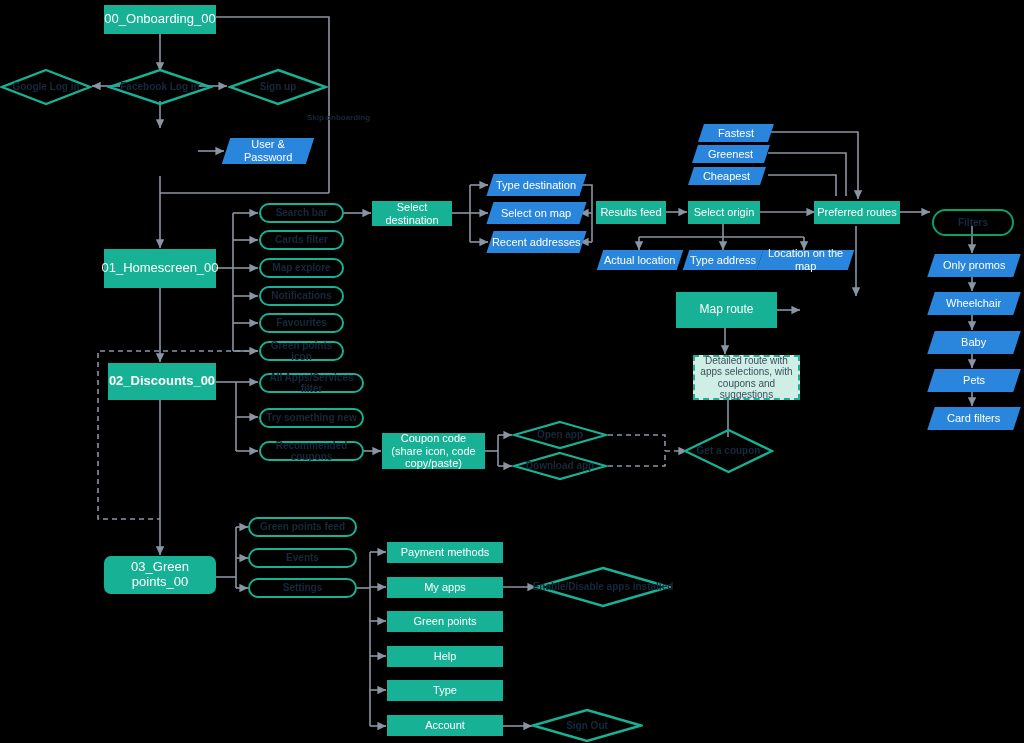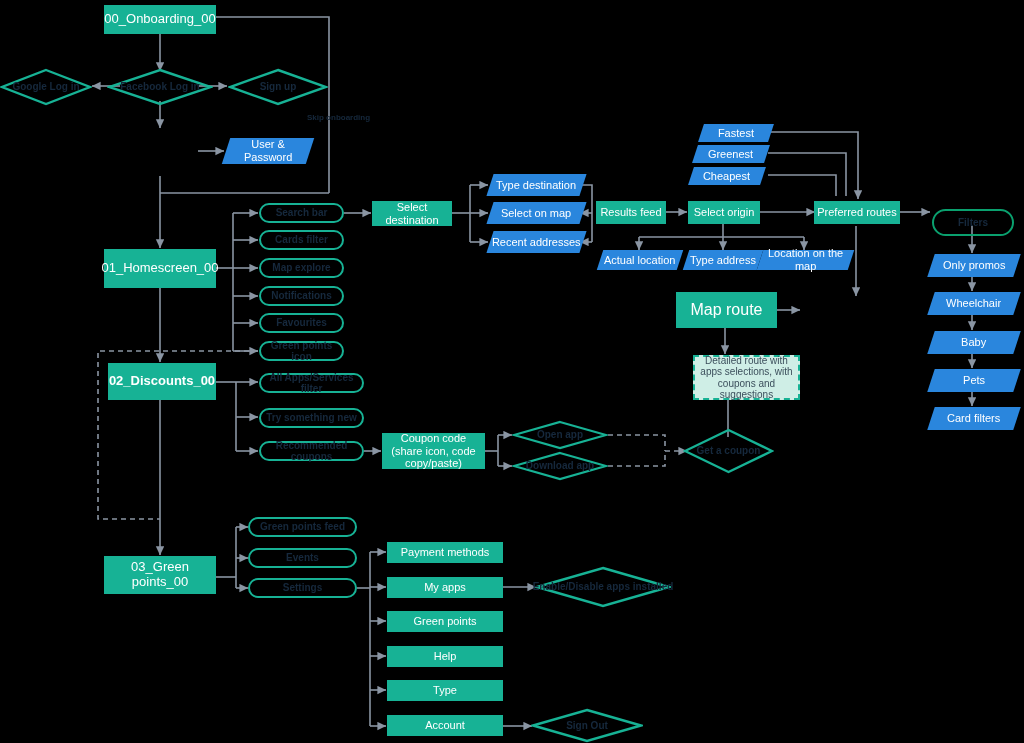--- a/index.html
+++ b/index.html
@@ -311,21 +311,21 @@
     <span class="dlabel">Download app</span>
   </div>
 
   <div class="node n-diamond" style="left:683px; top:428px; width:91px; height:46px;">
     <svg class="dshape" viewBox="0 0 91 46">
       <polygon points="45.5,2 89,23 45.5,44 2,23" fill="none" stroke="#17b295" stroke-width="2.4"></polygon>
     </svg>
     <span class="dlabel">Get a coupon</span>
   </div>
 
-  <div class="node n-proc big" style="left:104px; top:556px; width:112px; height:38px;">
+  <div class="node n-proc big" style="left:104px; top:556px; width:112px; height:38px;border-radius:7px;">
     <span>03_Green points_00</span>
   </div>
   <div class="node n-round" style="left:248px; top:517px; width:109px; height:20px;">
     <span>Green points feed</span>
   </div>
   <div class="node n-round" style="left:248px; top:548px; width:109px; height:20px;">
     <span>Events</span>
   </div>
   <div class="node n-round" style="left:248px; top:578px; width:109px; height:20px;">
     <span>Settings</span>
@@ -418,21 +418,21 @@
   <div class="node n-data" style="left:931px; top:331px; width:86px; height:23px;">
     <span>Baby</span>
   </div>
   <div class="node n-data" style="left:931px; top:369px; width:86px; height:23px;">
     <span>Pets</span>
   </div>
   <div class="node n-data" style="left:931px; top:407px; width:86px; height:23px;">
     <span>Card filters</span>
   </div>
 
-  <div class="node n-proc" style="left:676px; top:292px; width:101px; height:36px; font-size:16px;">
+  <div class="node n-proc" style="left:676px; top:292px; width:101px; height:36px; font-size:12px;">
     <span>Map route</span>
   </div>
 
 
   <div class="node n-note" style="left:672px; top:355px; width:107px; height:45px;margin-left:21px;">
     <span>Detailed route with apps selections, with coupons and suggestions</span>
   </div>
 
 </div>
 

